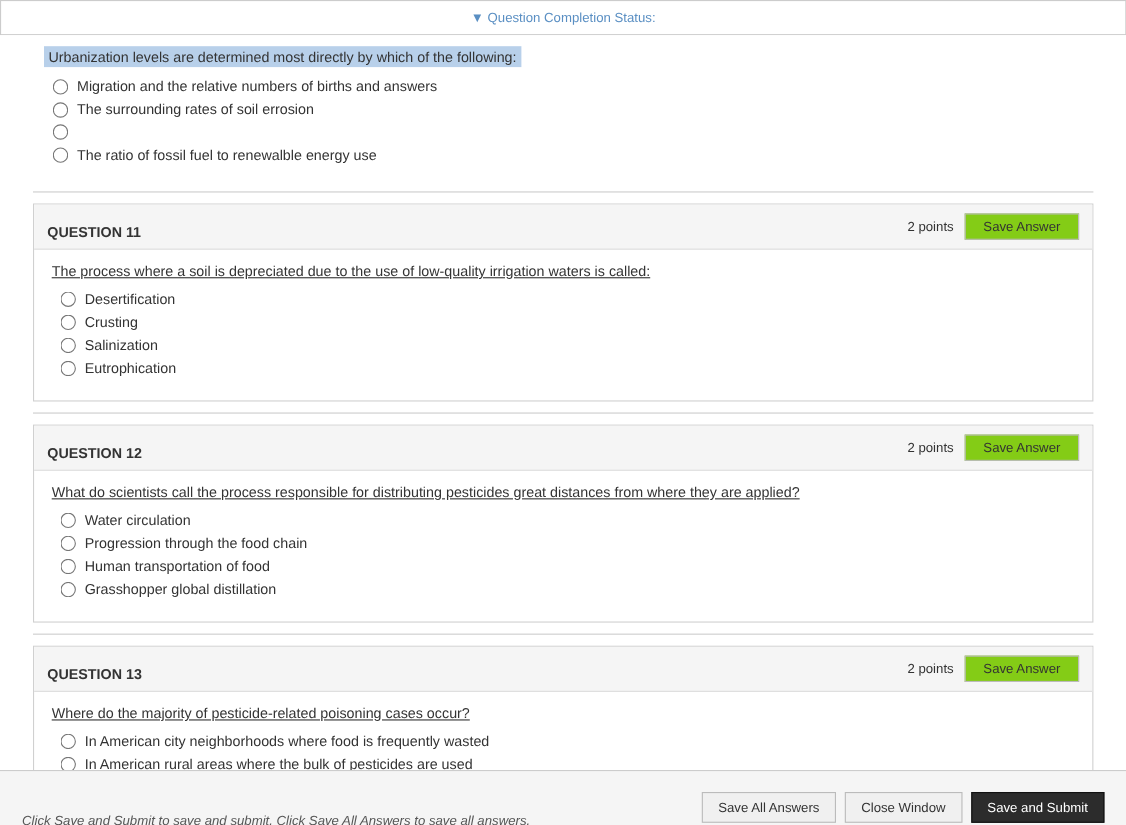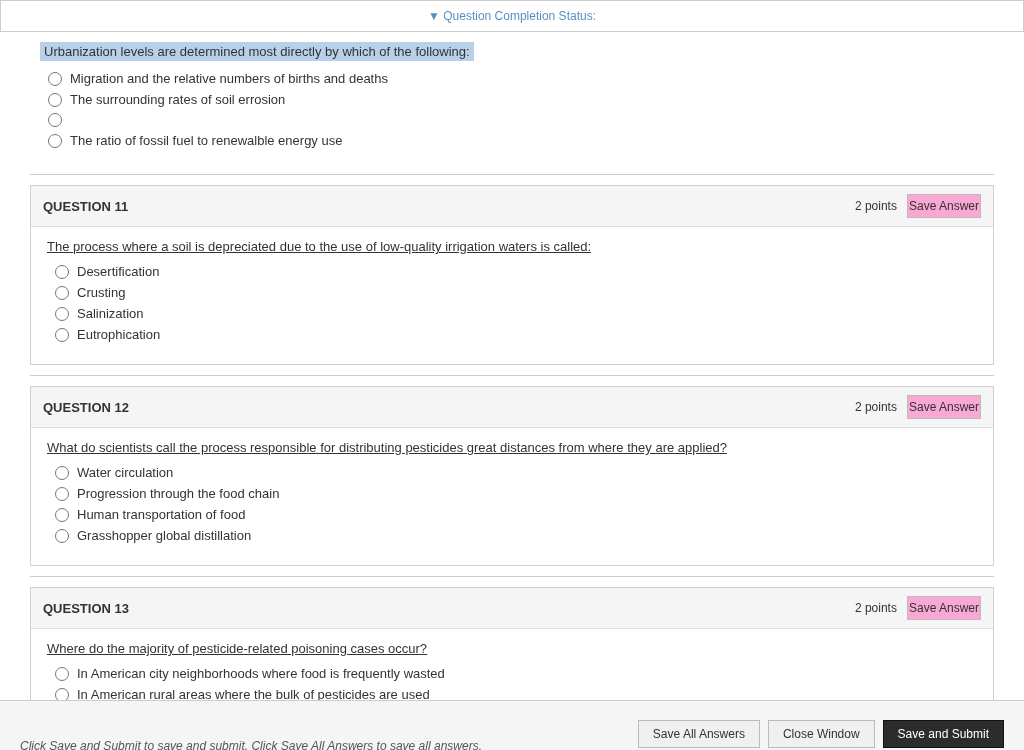--- a/index.html
+++ b/index.html
@@ -63,21 +63,21 @@
     }
 
     
     .question-block {
       margin: 0 30px 10px 30px;
       border: 1px solid #d0d0d0;
       background: #fff;
     }
     .question-header {
       display: flex;
-      align-items: center;
+      align-items: flex-end;
       justify-content: space-between;
       padding: 8px 12px;
       background: #f5f5f5;
       border-bottom: 1px solid #ddd;
     }
     .question-title {
       font-weight: bold;
       font-size: 13px;
       color: #333;
     }
@@ -85,23 +85,23 @@
       display: flex;
       align-items: center;
       gap: 10px;
     }
     .points-badge {
       font-size: 12px;
       color: #333;
       font-weight: normal;
     }
     .save-answer-btn {
-      background: #f9a8d4;
+      background: #84cc16;
       border: 1px solid #bbb;
-      padding: 4px 1px;
+      padding: 4px 16px;
       font-size: 12px;
       cursor: pointer;
       color: #333;
     }
     .question-body {
       padding: 12px 16px 16px 16px;
     }
     .question-text {
       font-size: 13px;
       color: #333;
@@ -156,21 +156,21 @@
 <div class="page-wrapper">
 
   <div class="completion-bar">
     <span>▼ Question Completion Status:</span>
   </div>
 
   <div class="prior-section">
     <div class="question-highlighted">Urbanization levels are determined most directly by which of the following:</div>
     <div class="radio-option">
       <input type="radio" name="prior_q" style="">
-      <span>Migration and the relative numbers of births and deaths</span>
+      <span>Migration and the relative numbers of births and answers</span>
     </div>
     <div class="radio-option">
       <input type="radio" name="prior_q" style="">
       <span>The surrounding rates of soil errosion</span>
     </div>
     <div class="radio-option">
       <input type="radio" name="prior_q" style="">
     </div>
     <div class="radio-option">
       <input type="radio" name="prior_q" style="">

